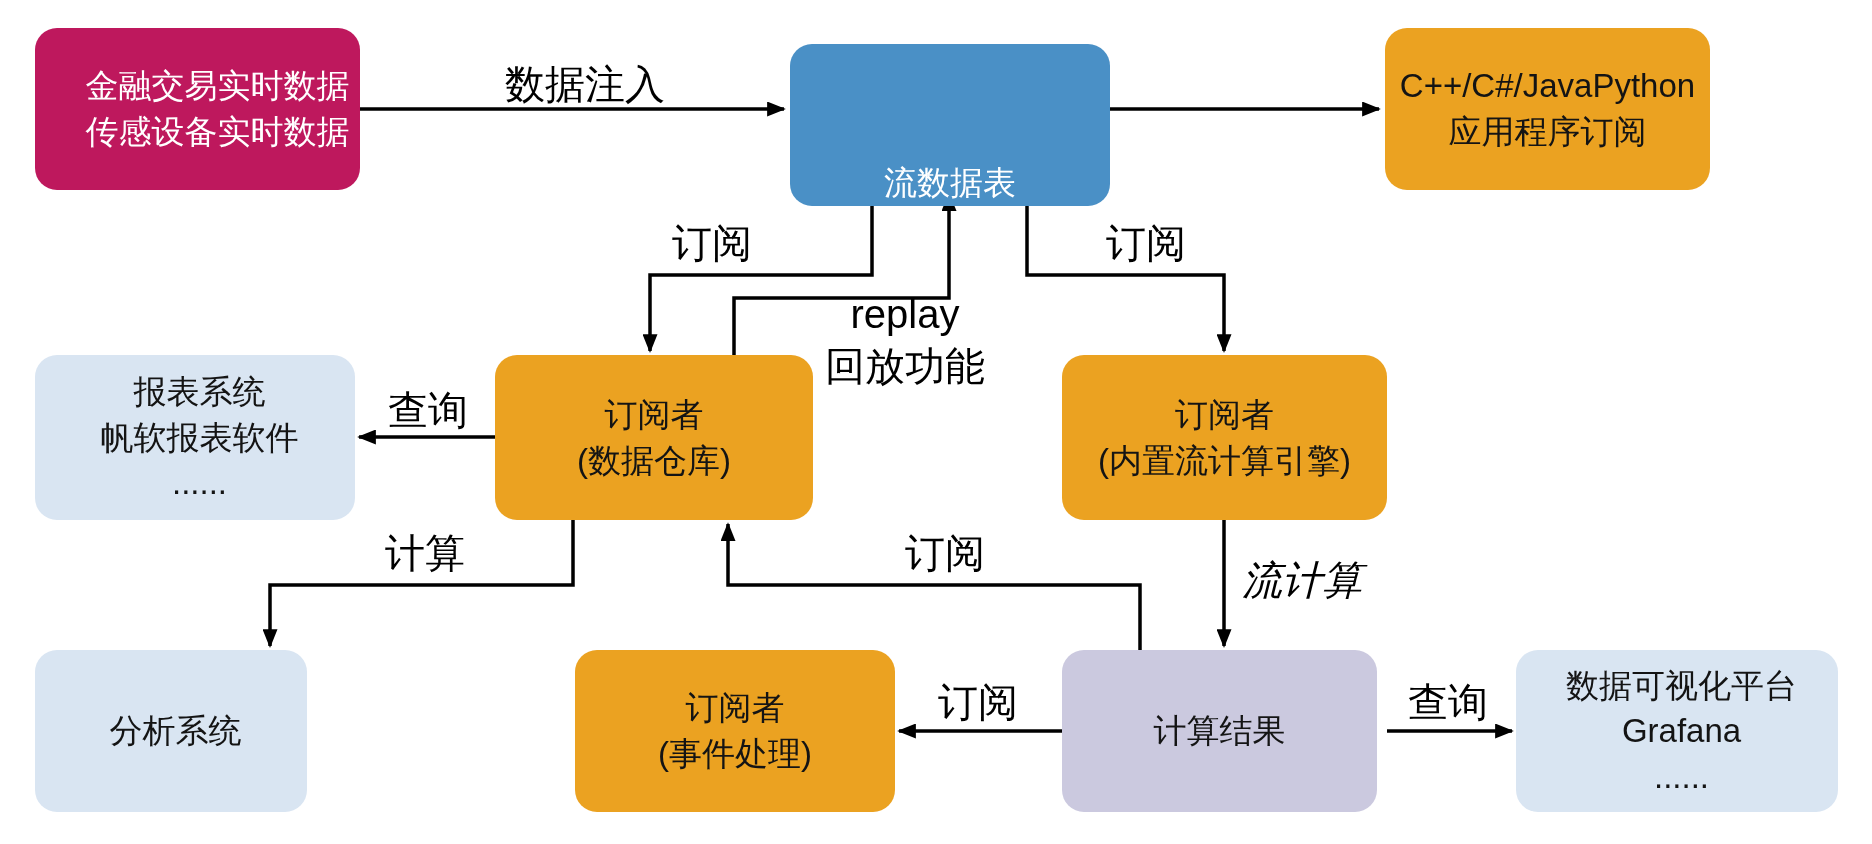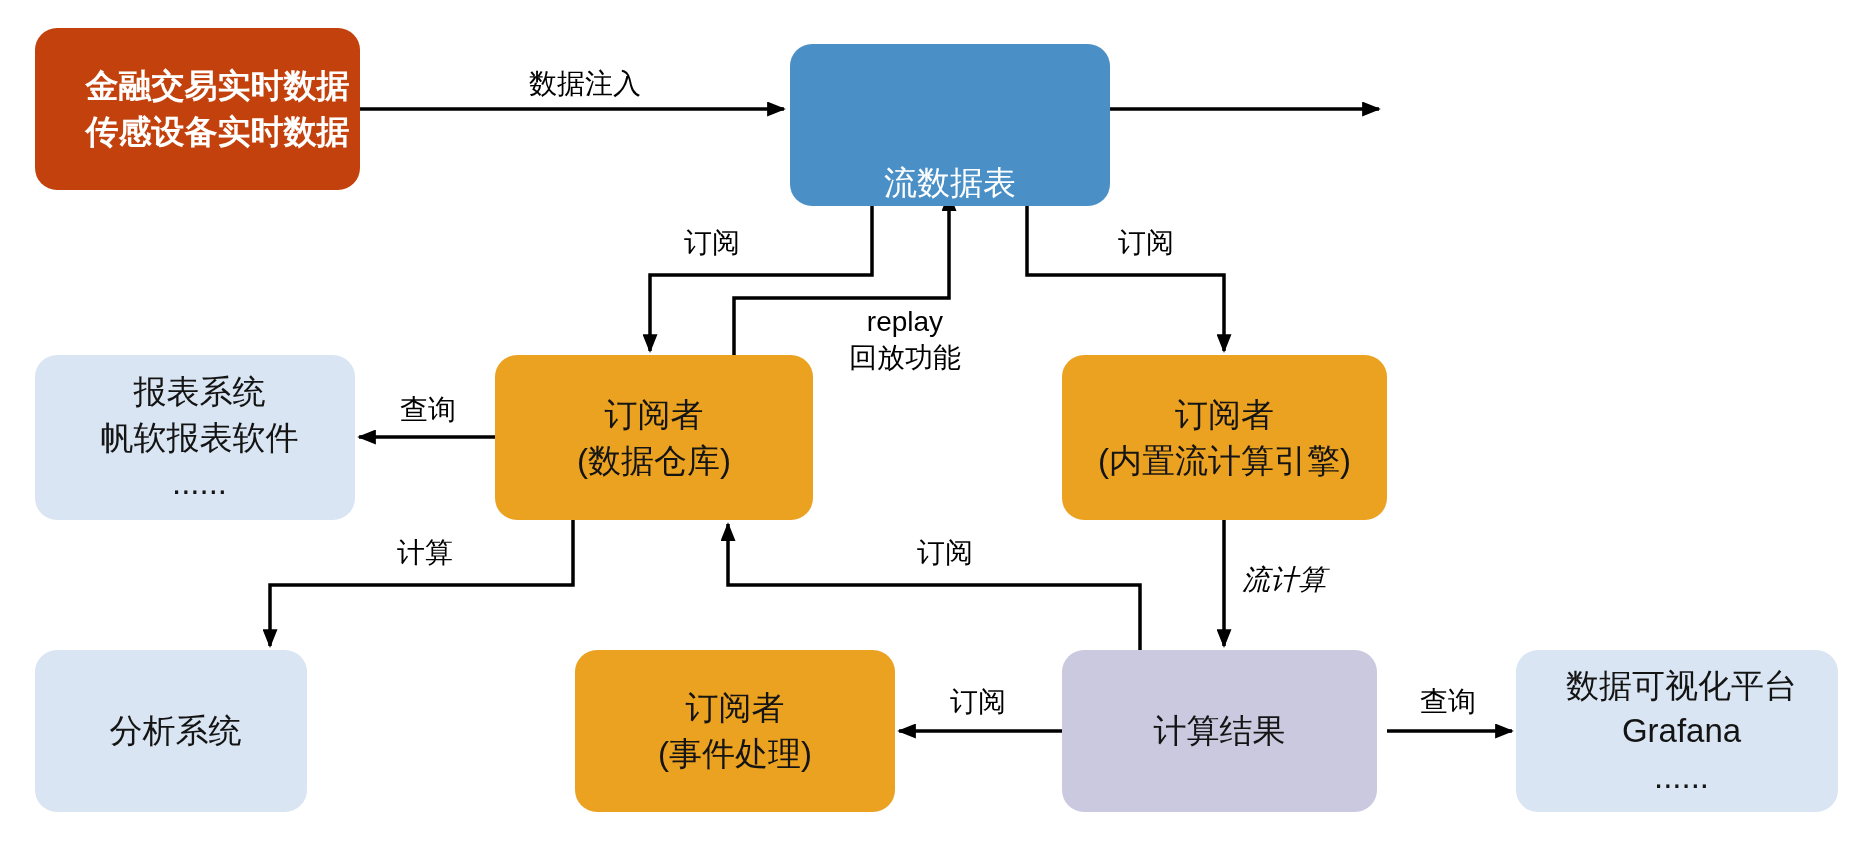--- a/index.html
+++ b/index.html
@@ -27,28 +27,28 @@
     position: absolute;
     border-radius: 22px;
     display: flex;
     align-items: center;
     justify-content: center;
     text-align: center;
     font-size: 33px;
     line-height: 1.38;
   }
   .node span { white-space: pre-line; }
-  .node.navy    { background: #c2410c; color: #ffffff; font-weight: bold; padding-left: 40px; }
+  .node.navy    { background: #be185d; color: #ffffff; font-weight: normal; padding-left: 40px; }
   .node.blue    { background: #4A90C6; color: #ffffff; }
   .node.orange  { background: #EBA221; color: #141414; }
   .node.lightblue { background: #D9E5F2; color: #141414; padding-left: 9px; }
   .node.lavender  { background: #CBC9DF; color: #141414; }
   .edge-label {
     position: absolute;
-    font-size: 28px;
+    font-size: 40px;
     color: #000000;
     white-space: pre-line;
     text-align: center;
     transform: translate(-50%, -50%);
     line-height: 1.3;
   }
   .edge-label.left-align {
     transform: translate(0, -50%);
     text-align: left;
     font-style: italic;
@@ -80,20 +80,24 @@
 
   <div class="node navy" style="left:35px; top:28px; width:325px; height:162px;">
     <span>金融交易实时数据
 传感设备实时数据</span>
   </div>
 
   <div class="node blue" style="left:790px; top:44px; width:320px; height:162px;align-items:flex-end;">
     <span>流数据表</span>
   </div>
 
+  <div class="node orange" style="left:1385px; top:28px; width:325px; height:162px;">
+    <span>C++/C#/JavaPython
+应用程序订阅</span>
+  </div>
 
   <div class="node lightblue" style="left:35px; top:355px; width:320px; height:165px;">
     <span>报表系统
 帆软报表软件
 ......</span>
   </div>
 
   <div class="node orange" style="left:495px; top:355px; width:318px; height:165px;">
     <span>订阅者
 (数据仓库)</span>

